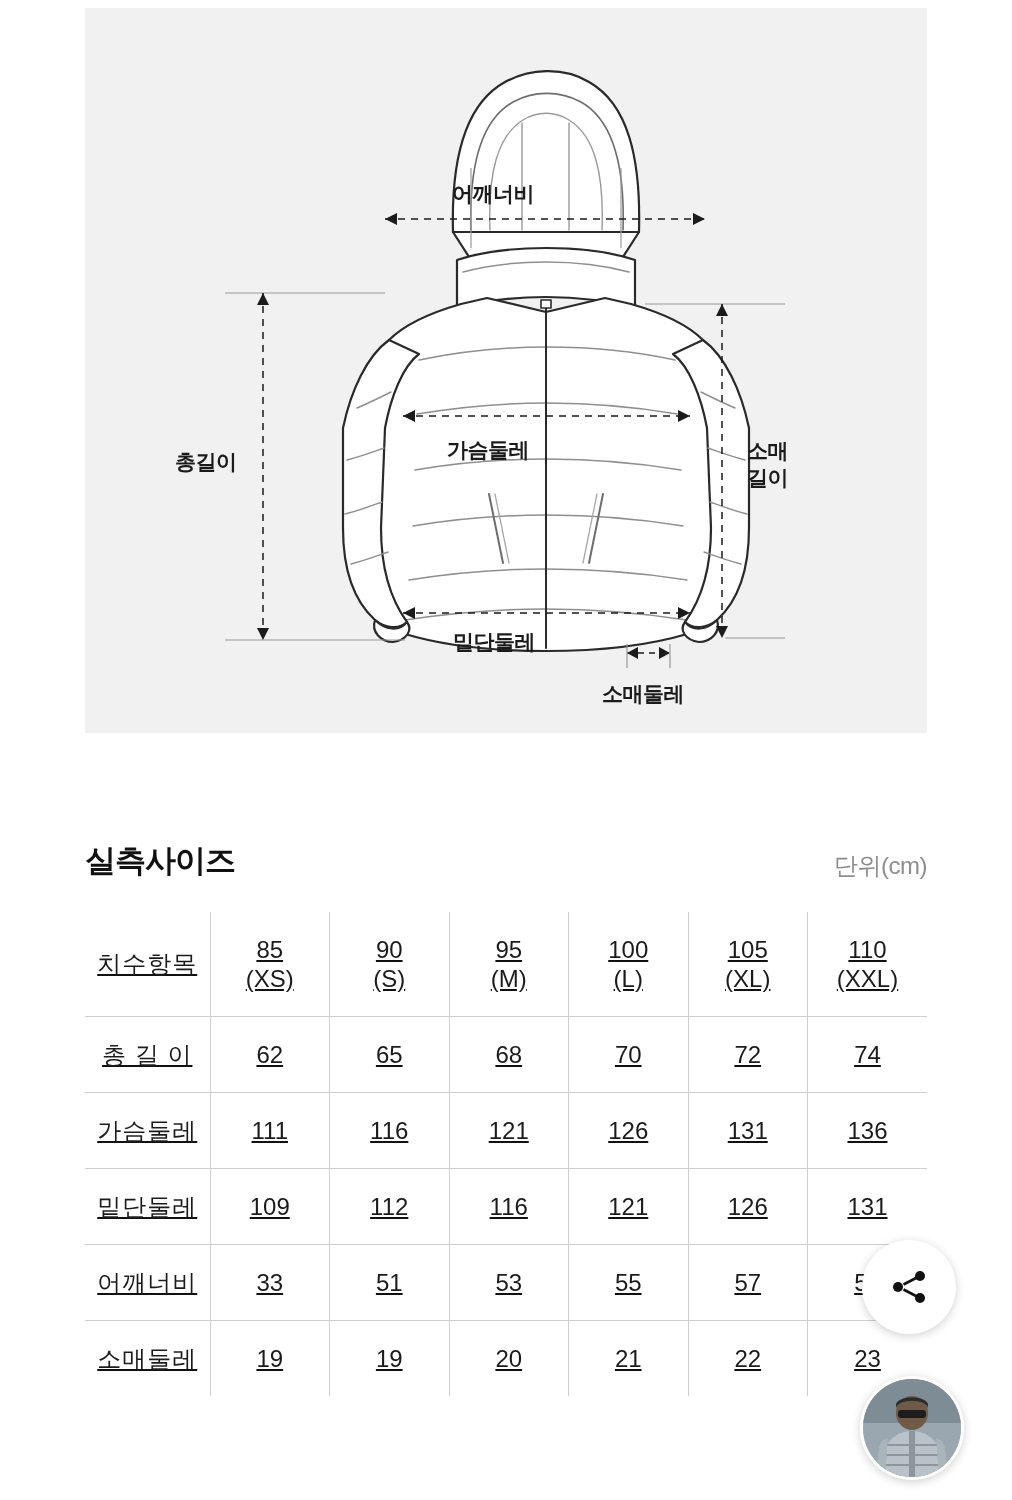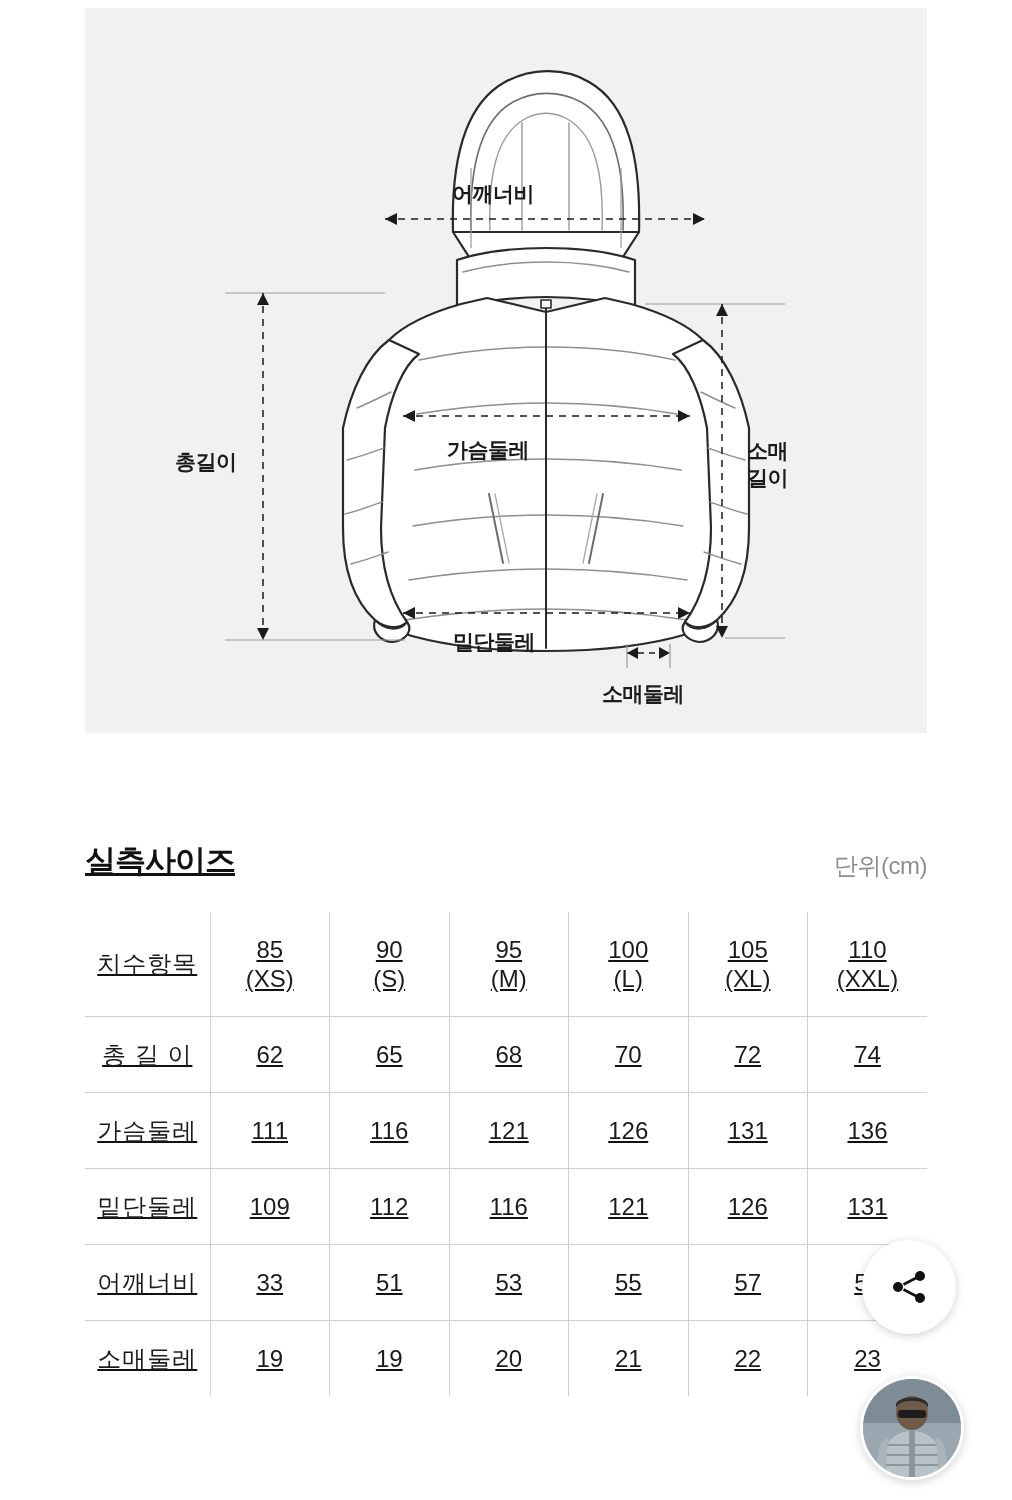--- a/index.html
+++ b/index.html
@@ -62,21 +62,20 @@
     height: 52px;
   }
   .section-title {
     position: absolute;
     left: 0;
     top: 0;
     font-size: 31px;
     font-weight: bold;
     color: #111111;
     letter-spacing: -1px;
-    text-decoration: underline;
   }
   .section-unit {
     position: absolute;
     right: 0;
     top: 10px;
     font-size: 24px;
     color: #8e8e8e;
     letter-spacing: -0.5px;
   }
 

